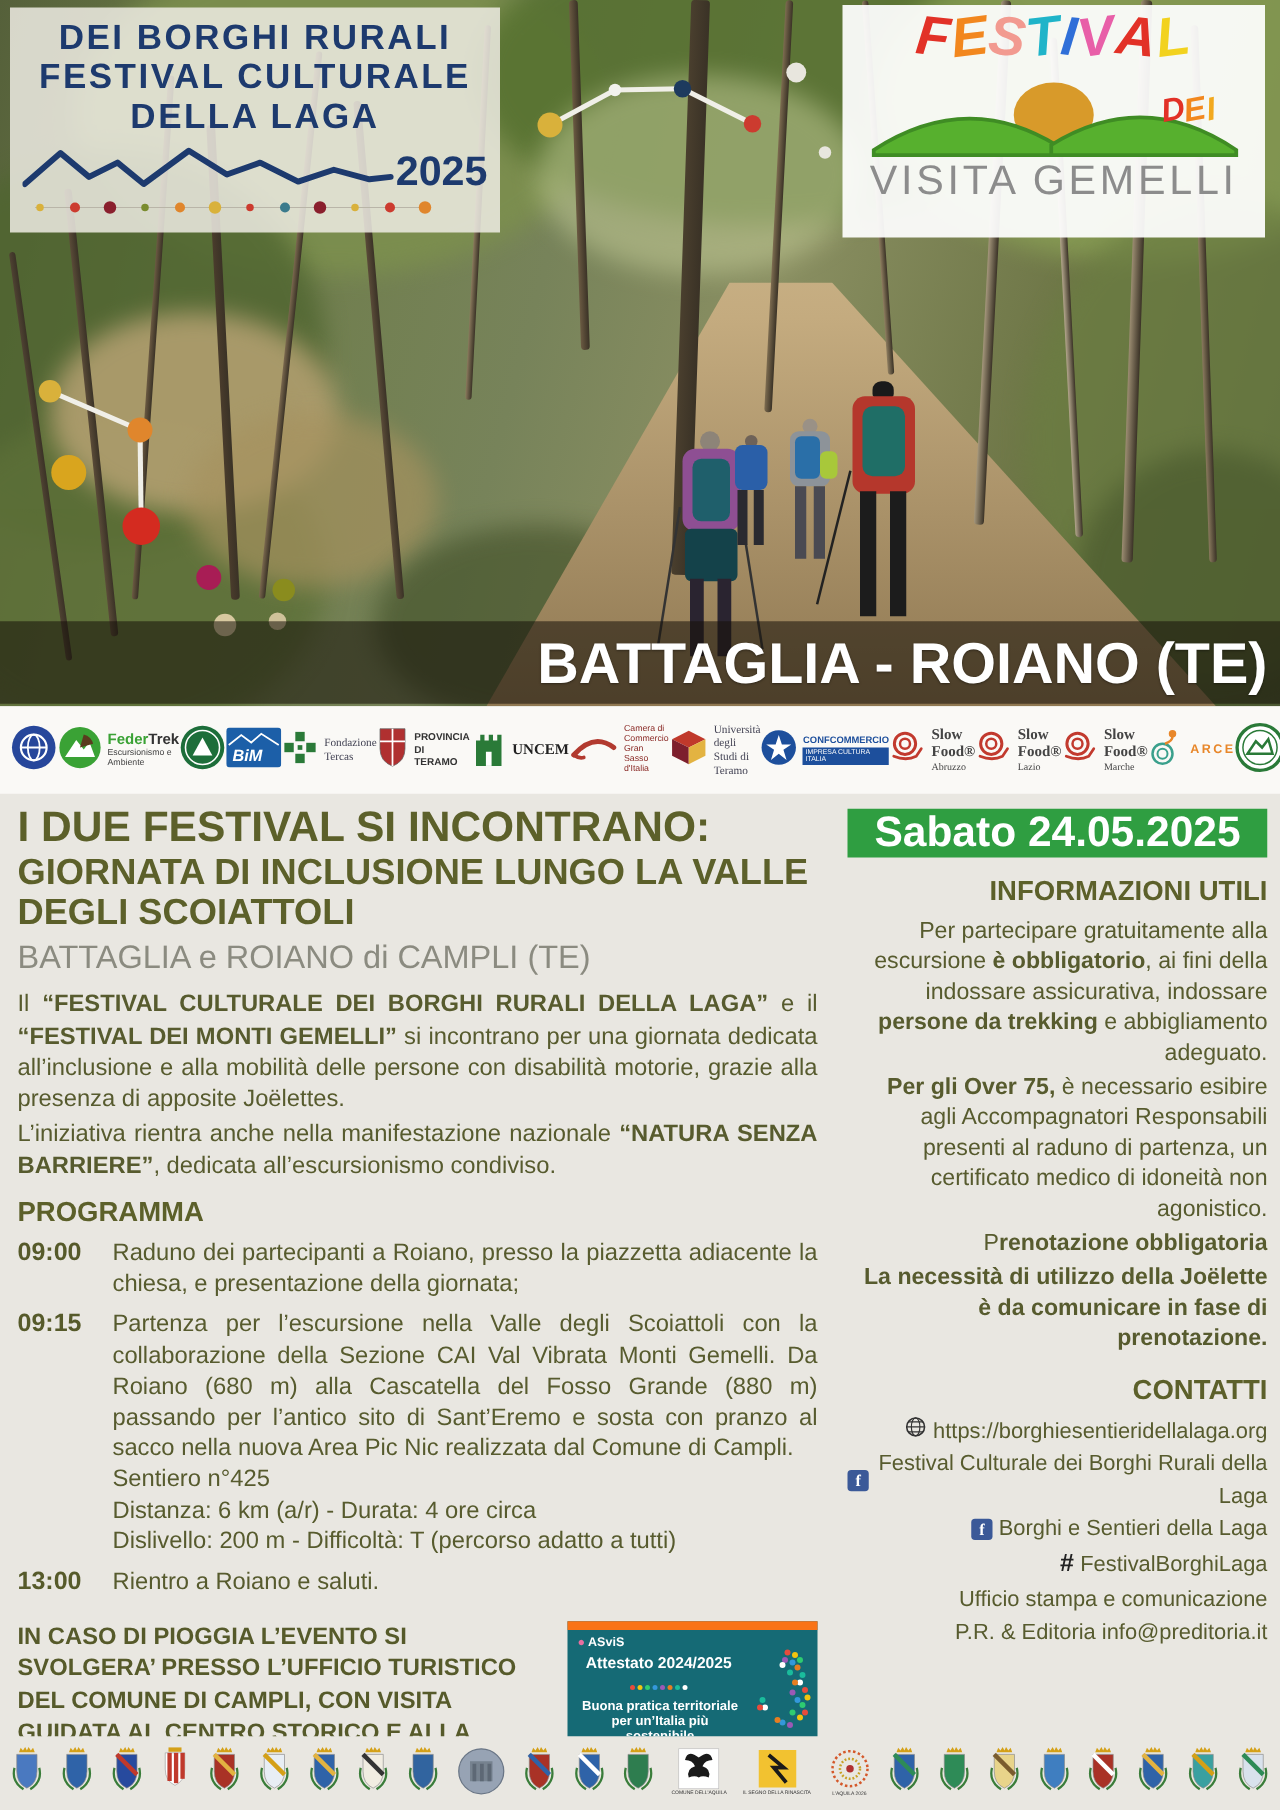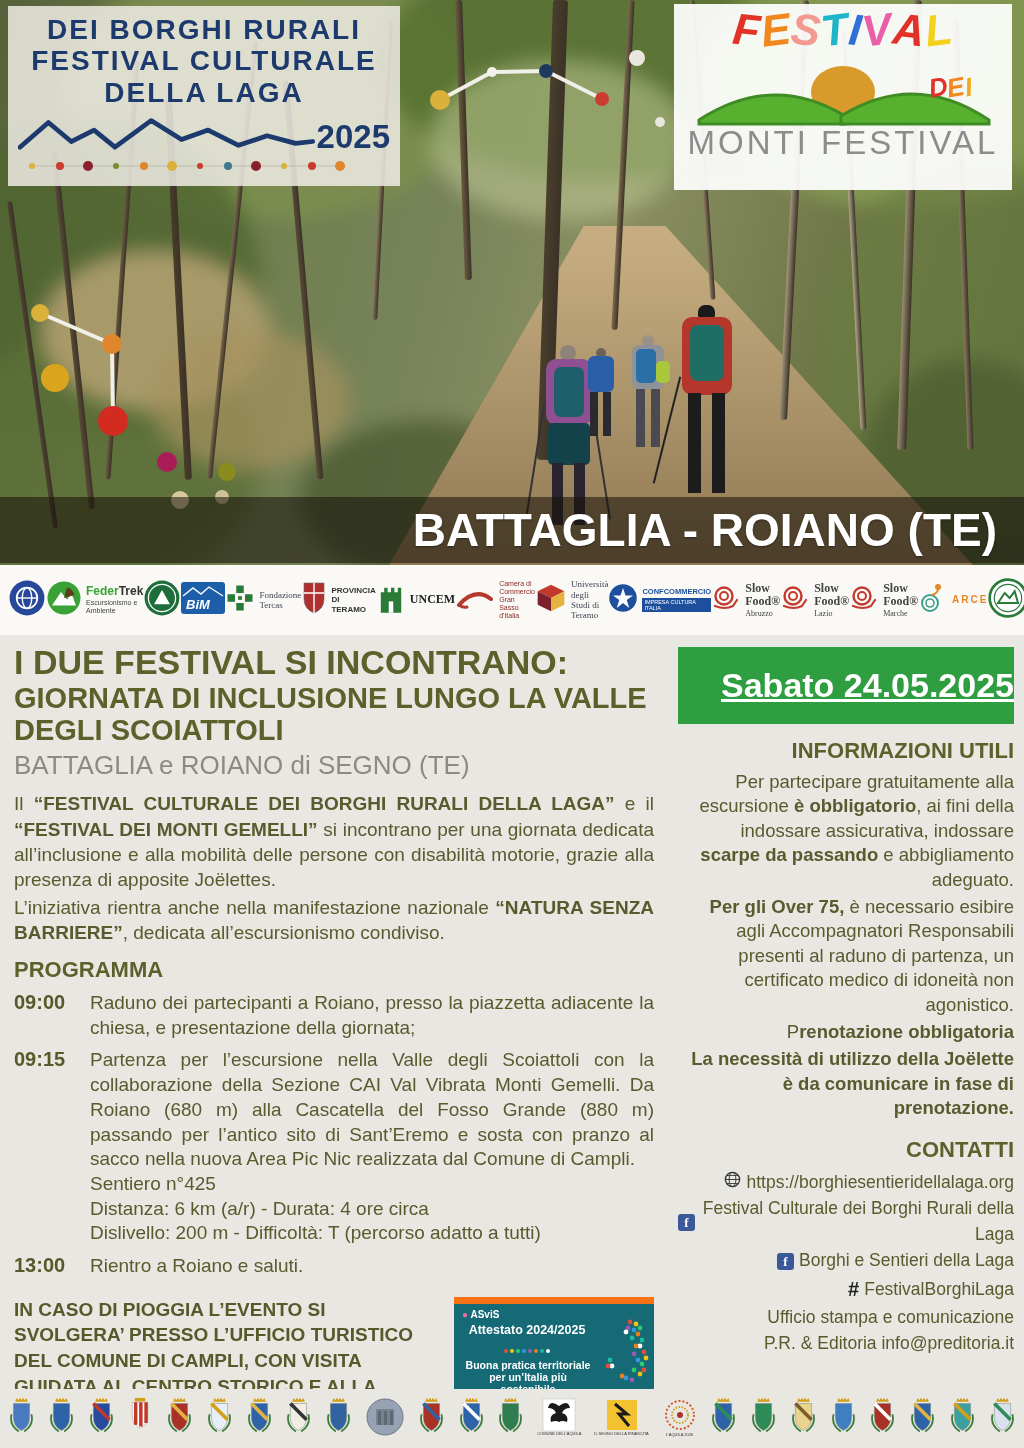--- a/index.html
+++ b/index.html
@@ -10,21 +10,21 @@
     background:linear-gradient(105deg,#55603a 0%,#6d7c48 18%,#77835a 42%,#8a8f62 58%,#6b7444 80%,#4e5836 100%);}
   .blob{position:absolute;border-radius:50%;filter:blur(10px);}
   .path-shape{position:absolute;left:0;top:0;width:1024px;height:565px;
     background:linear-gradient(180deg,#d8c49a 0%,#c4ab7f 45%,#8f7852 100%);
     clip-path:polygon(57% 40%,65% 40%,95% 100%,38% 100%);}
   .trunk{position:absolute;border-radius:3px;}
   .hiker{position:absolute;}
   .hiker div{position:absolute;}
   .loc-bar{position:absolute;left:0;bottom:2px;width:1024px;height:66px;
     background:rgba(22,16,10,0.55);display:flex;align-items:center;justify-content:flex-end;}
-  .loc-bar span{color:#fff;font-weight:bold;font-size:46px;letter-spacing:0px;padding-right:27px;
+  .loc-bar span{color:#fff;font-weight:bold;font-size:46px;letter-spacing:0px;padding-right:10px;
     text-shadow:0 1px 2px rgba(0,0,0,.4);}
   
   .laga-logo{position:absolute;left:8px;top:6px;width:392px;height:180px;
     background:rgba(238,236,228,0.85);padding:8px 10px;box-sizing:border-box;}
   .laga-t{color:#1d3a6e;font-weight:bold;letter-spacing:2px;font-size:28px;line-height:1.12;text-align:center;}
   .laga-row{display:flex;align-items:flex-end;}
   .laga-year{color:#1d3a6e;font-size:33px;font-weight:bold;margin-left:2px;}
   
   .mg-logo{position:absolute;right:12px;top:4px;width:338px;height:186px;
     background:rgba(255,255,255,0.93);box-sizing:border-box;padding:4px 6px;text-align:center;}
@@ -59,22 +59,22 @@
     color:#fff;padding:5px 8px;box-sizing:border-box;}
   .att-org{font-size:10px;font-weight:bold;}
   .att-org i{color:#e86fa0;font-style:normal;}
   .att-title{font-size:12.5px;font-weight:bold;margin-top:3px;text-align:center;width:130px;}
   .att-dots{width:130px;text-align:center;margin:2px 0;}
   .att-dots i{display:inline-block;width:4px;height:4px;border-radius:50%;margin:0 1px;}
   .att-l{font-size:10.5px;font-weight:bold;line-height:1.15;text-align:center;width:132px;}
   .att-italy{position:absolute;right:2px;top:4px;}
   
   .col-right{text-align:right;}
-  .date-banner{background:#2f9e41;color:#fff;font-weight:bold;font-size:34px;text-align:right;
-    padding:19px 0;margin:6px 0 14px 0;text-decoration:underline;}
+  .date-banner{background:#2f9e41;color:#fff;font-weight:bold;font-size:34px;text-align:center;
+    padding:0 0;margin:6px 0 14px 0;}
   h3.rsec{font-size:22px;color:#5c602a;margin:10px 0 6px 0;}
   .sb-p{font-size:18.5px;line-height:1.32;color:#575b2e;margin:0 0 3px 0;}
   .contact-line{display:flex;justify-content:flex-end;align-items:center;gap:5px;
     font-size:17.5px;line-height:1.5;color:#575b2e;}
   .fb{display:inline-block;width:17px;height:17px;background:#3b5998;color:#fff;font-weight:bold;
     border-radius:3px;text-align:center;font-size:13px;line-height:17px;font-family:"Liberation Serif",serif;}
   .hash{font-weight:bold;font-size:20px;color:#222;}
   
   .footer{position:absolute;left:0;bottom:0;width:1024px;height:62px;display:flex;
     align-items:center;justify-content:space-between;padding:0 8px;box-sizing:border-box;}
@@ -197,21 +197,21 @@
     </div>
 
     <div class="mg-logo">
       <div class="mg-f" id="mg-festival"><span style="color: rgb(226, 49, 39); transform: rotate(6deg);">F</span><span style="color: rgb(242, 135, 30); transform: rotate(-7deg);">E</span><span style="color: rgb(242, 154, 144); transform: rotate(6deg);">S</span><span style="color: rgb(31, 180, 201); transform: rotate(-7deg);">T</span><span style="color: rgb(47, 111, 216); transform: rotate(6deg);">I</span><span style="color: rgb(232, 95, 168); transform: rotate(-7deg);">V</span><span style="color: rgb(226, 49, 39); transform: rotate(6deg);">A</span><span style="color: rgb(242, 210, 30); transform: rotate(-7deg);">L</span></div>
       <div class="mg-dei" id="mg-dei"><span style="color: rgb(226, 49, 39); display: inline-block; transform: rotate(-10deg);">D</span><span style="color: rgb(242, 135, 30); display: inline-block; transform: rotate(-10deg);">E</span><span style="color: rgb(242, 169, 30); display: inline-block; transform: rotate(-10deg);">I</span></div>
       <svg width="300" height="72" viewBox="0 0 300 72" style="margin-top:2px">
         <ellipse cx="150" cy="38" rx="32" ry="26" fill="#d89a2a"></ellipse>
         <path d="M6 66 Q80 18 152 62 L152 70 L6 70 Z" fill="#57b02e" stroke="#3f8c24" stroke-width="3"></path>
         <path d="M148 62 Q222 16 296 66 L296 70 L148 70 Z" fill="#57b02e" stroke="#3f8c24" stroke-width="3"></path>
       </svg>
-      <div class="mg-name">MONTI FESTIVAL</div>
+      <div class="mg-name">VISITA GEMELLI</div>
     </div>
 
     <div class="loc-bar">
       <span>BATTAGLIA - ROIANO (TE)</span>
     </div>
   </div>
 
   <div class="sponsors" id="sponsors">
       <div class="sp">
         <span><svg width="38" height="38" viewBox="0 0 24 24">
@@ -328,21 +328,21 @@
             <circle cx="12" cy="12" r="8.2" fill="none" stroke="#2a7a38" stroke-width="0.7"></circle>
             <path d="M6 15 L10 9 L13 12 L16 8 L18 15 Z" fill="none" stroke="#2a7a38" stroke-width="1.2"></path>
           </svg></span>
       </div>
     </div>
 
   <div class="main">
     <div class="col-left">
       <h1 class="t1">I DUE FESTIVAL SI INCONTRANO:</h1>
       <h2 class="t2">GIORNATA DI INCLUSIONE LUNGO LA VALLE DEGLI SCOIATTOLI</h2>
-      <div class="subtitle">BATTAGLIA e ROIANO di SEGNO (TE)</div>
+      <div class="subtitle">BATTAGLIA e ROIANO di CAMPLI (TE)</div>
       <p class="intro" id="intro1"><span>Il </span><span class="bold">“FESTIVAL CULTURALE DEI BORGHI RURALI DELLA LAGA”</span><span> e il </span><span class="bold">“FESTIVAL DEI MONTI GEMELLI”</span><span> si incontrano per una giornata dedicata all’inclusione e alla mobilità delle persone con disabilità motorie, grazie alla presenza di apposite Joëlettes.</span></p>
       <p class="intro" id="intro2"><span>L’iniziativa rientra anche nella manifestazione nazionale </span><span class="bold">“NATURA SENZA BARRIERE”</span><span>, dedicata all’escursionismo condiviso.</span></p>
       <h3 class="sec">PROGRAMMA</h3>
       <div id="program">
           <div class="prog-row">
             <div class="prog-time">09:00</div>
             <div class="prog-body">
               <p class="first">Raduno dei partecipanti a Roiano, presso la piazzetta adiacente la chiesa, e presentazione della giornata;</p>
             </div>
           </div>
@@ -399,21 +399,21 @@
               <circle cx="8" cy="58" r="2.4" fill="#e74c3c"></circle>
             </svg>
         </div>
       </div>
     </div>
 
     <div class="col-right">
       <div class="date-banner">Sabato 24.05.2025</div>
       <h3 class="rsec">INFORMAZIONI UTILI</h3>
       <div id="info-pars">
-          <p class="sb-p"><span>Per partecipare gratuitamente alla escursione </span><span class="bold">è obbligatorio</span><span>, ai fini della indossare assicurativa, indossare </span><span class="bold">scarpe da passando</span><span> e abbigliamento adeguato.</span></p>
+          <p class="sb-p"><span>Per partecipare gratuitamente alla escursione </span><span class="bold">è obbligatorio</span><span>, ai fini della indossare assicurativa, indossare </span><span class="bold">persone da trekking</span><span> e abbigliamento adeguato.</span></p>
           <p class="sb-p"><span class="bold">Per gli Over 75,</span><span> è necessario esibire agli Accompagnatori Responsabili presenti al raduno di partenza, un certificato medico di idoneità non agonistico.</span></p>
           <p class="sb-p"><span>P</span><span class="bold">renotazione obbligatoria</span></p>
           <p class="sb-p"><span class="bold">La necessità di utilizzo della Joëlette è da comunicare in fase di prenotazione.</span></p>
         </div>
       <h3 class="rsec" style="margin-top:16px">CONTATTI</h3>
       <div id="contacts">
           <div class="contact-line">
             <span><svg width="17" height="17" viewBox="0 0 20 20">
                 <circle cx="10" cy="10" r="8.4" fill="none" stroke="#333" stroke-width="1.5"></circle>
                 <ellipse cx="10" cy="10" rx="4" ry="8.4" fill="none" stroke="#333" stroke-width="1.1"></ellipse>

